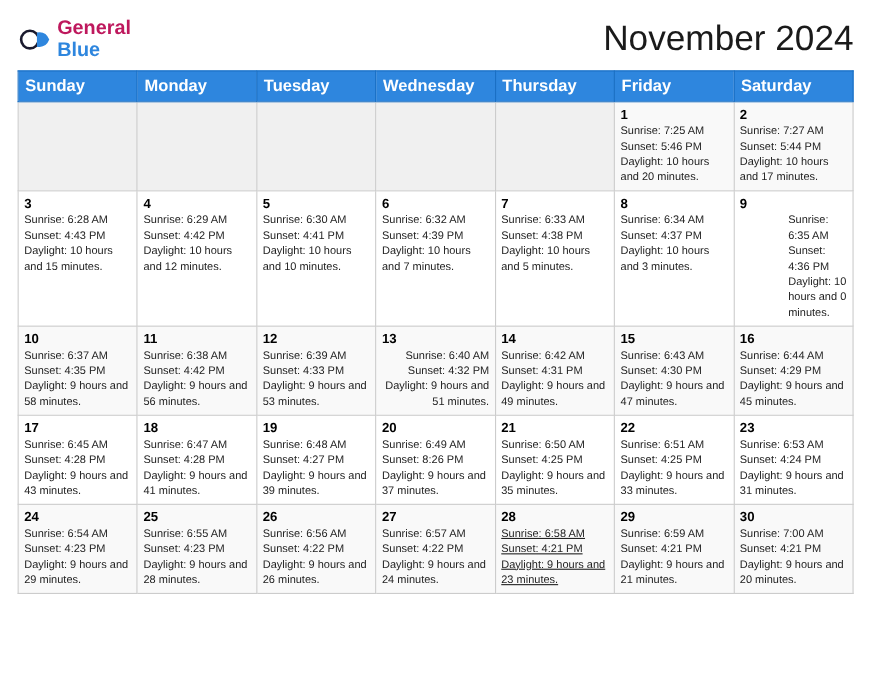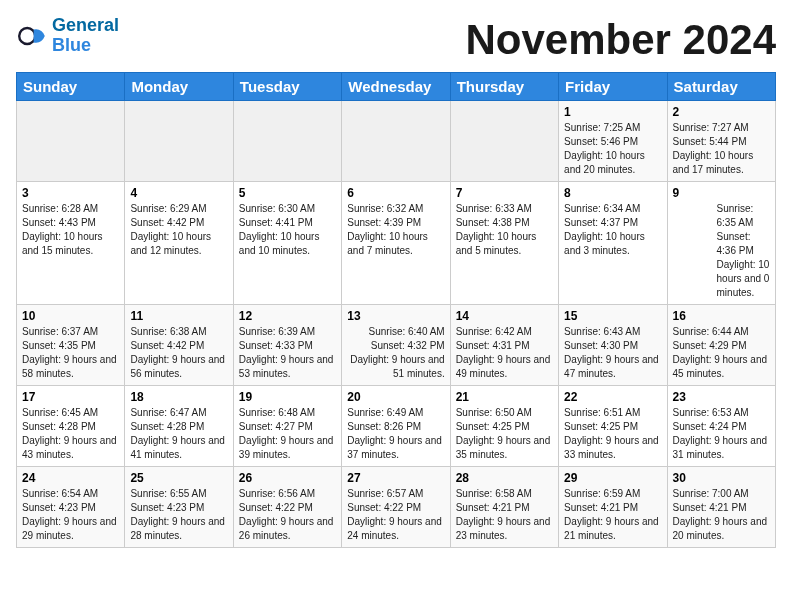--- a/index.html
+++ b/index.html
@@ -21,32 +21,32 @@
       align-items: center;
       gap: 4px;
     }
     .logo-text {
       font-size: 18px;
       font-weight: bold;
       color: #1a1a2e;
       line-height: 1.1;
     }
     .logo-text span {
-      color: #0369a1;
+      color: #be185d;
     }
     .logo-icon {
       width: 32px;
       height: 32px;
     }
     .title-block {
       text-align: right;
     }
     .main-title {
-      font-size: 42px;
-      font-weight: bold;
+      font-size: 32px;
+      font-weight: normal;
       color: #1a1a1a;
     }
     .subtitle {
       font-size: 14px;
       font-weight: bold;
       color: #333;
     }
     .calendar {
       width: 100%;
       border-collapse: collapse;
@@ -292,21 +292,21 @@
 Daylight: 9 hours and 26 minutes.</div>
         </td>
         <td>
           <span class="day-num">27</span>
           <div class="day-info" style="white-space: pre-line;">Sunrise: 6:57 AM
 Sunset: 4:22 PM
 Daylight: 9 hours and 24 minutes.</div>
         </td>
         <td>
           <span class="day-num">28</span>
-          <div class="day-info" style="white-space: pre-line;">Sunrise: 6:58 AM
+          <div class="day-info" style="white-space: pre-line; text-decoration: underline;">Sunrise: 6:58 AM
 Sunset: 4:21 PM
 Daylight: 9 hours and 23 minutes.</div>
         </td>
         <td>
           <span class="day-num">29</span>
           <div class="day-info" style="white-space: pre-line;">Sunrise: 6:59 AM
 Sunset: 4:21 PM
 Daylight: 9 hours and 21 minutes.</div>
         </td>
         <td>

